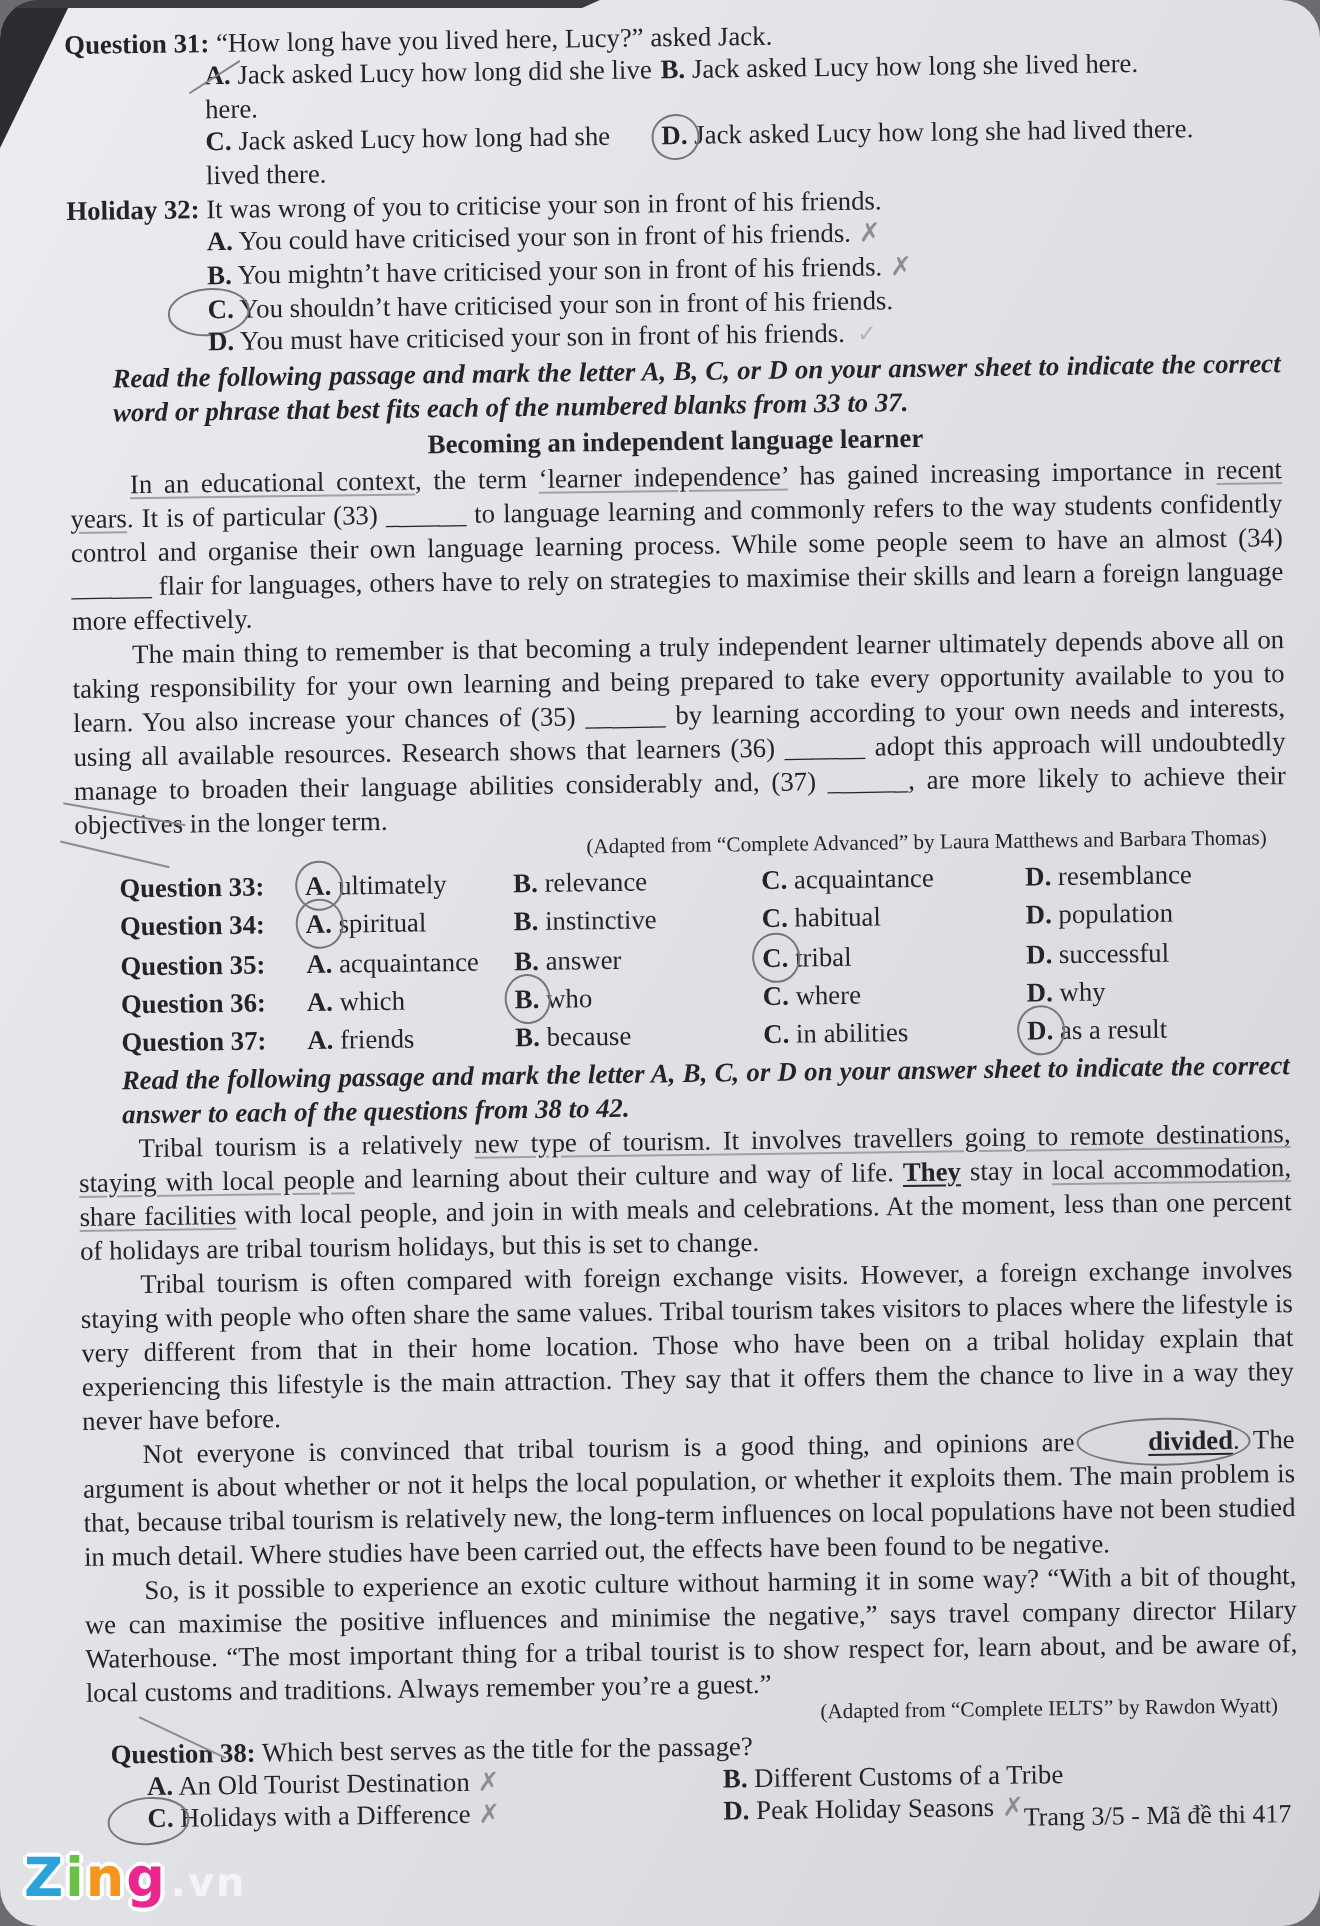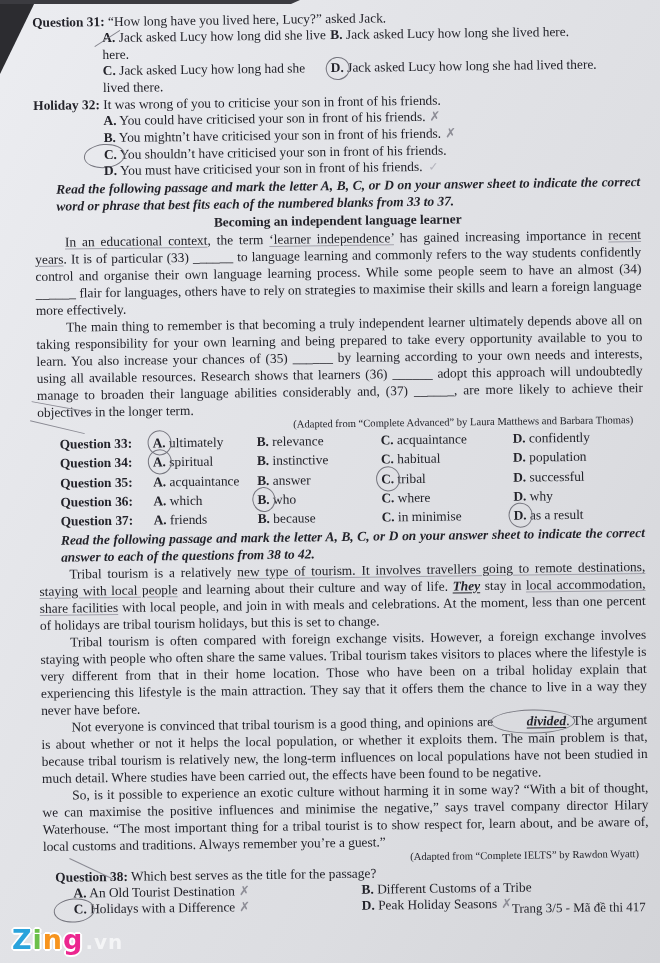--- a/index.html
+++ b/index.html
@@ -1,17 +1,17 @@
 <!DOCTYPE html>
 <html><head>
 <meta charset="utf-8">
 <style>
   html,body{margin:0;padding:0;width:660px;height:963px;overflow:hidden;background:#6b6b70;}
   .photo{position:relative;width:660px;height:963px;overflow:hidden;
-    background:linear-gradient(118deg,#ecedf1 0%,#e3e4e8 35%,#dcdde1 70%,#d3d4d8 100%);}
+    background:linear-gradient(118deg,#ecedf1 0%,#e3e4e8 35%,#dcdde1 70%,#d3d4d8 100%);border-radius:19px;}
   .corner-tl{position:absolute;top:0;left:0;width:36px;height:74px;background:#2c2c30;
     clip-path:polygon(0 0,100% 0,0 100%);}
   .edge-top{position:absolute;top:0;left:0;width:300px;height:4px;background:#3b3b40;
     clip-path:polygon(0 0,100% 0,97% 100%,0 100%);}
   .content{position:absolute;top:14px;left:32px;width:606px;height:940px;
     transform:rotate(-0.75deg);transform-origin:0 0;
     font-family:"Liberation Serif","DejaVu Serif",serif;font-size:13.4px;
     line-height:17px;color:#23232a;}
   .qline{line-height:17px;}
   .qlabel{font-weight:bold;}
@@ -21,21 +21,21 @@
   .cols2-38{display:grid;grid-template-columns:288px auto;margin-left:30px;line-height:16.6px;}
   .instr{font-weight:bold;font-style:italic;margin-left:22px;text-align:justify;line-height:17px;}
   .ptitle{text-align:center;font-weight:bold;line-height:18px;margin-top:1px;}
   .para{text-align:justify;text-indent:30px;line-height:17px;}
   .credit{text-align:right;font-size:10.6px;line-height:14px;margin-right:10px;}
   .qgrid{display:grid;grid-template-columns:93px 104px 124px 132px auto;
     margin-left:22px;line-height:19.4px;}
   .qgrid .qlabel{white-space:nowrap;}
   
   .u-pencil{text-decoration:underline;text-decoration-color:#a0a0aa;text-underline-offset:2px;}
-  .b-word{font-weight:bold;text-decoration:underline;text-underline-offset:2px;font-style:italic;}
+  .b-word{font-weight:bold;text-decoration:underline;text-underline-offset:2px;}
   .circled::after{content:"";position:absolute;left:-5px;right:-6px;top:-3px;bottom:-3px;
     border:1.6px solid #75757e;border-radius:50%;transform:rotate(-7deg);}
   .circled-big::after{content:"";position:absolute;left:-20px;right:-8px;top:-3px;bottom:-4px;
     border:1.6px solid #75757e;border-radius:50%;transform:rotate(-4deg);}
   .circ-word{position:relative;display:inline-block;}
   .circ-word::after{content:"";position:absolute;left:-6px;right:-9px;top:-3px;bottom:-4px;
     border:1.6px solid #75757e;border-radius:50%;}
   .slashed::before{content:"";position:absolute;width:30px;height:0;
     border-top:1.7px solid #83838c;transform:rotate(-32deg);left:-10px;top:8px;}
   .xmark{color:#8d8d96;font-size:13px;margin-left:4px;}
@@ -114,21 +114,21 @@
     <div class="ptitle">Becoming an independent language learner</div>
     <div class="para"><span class="u-pencil">In an educational context</span><span>, the term </span><span class="u-pencil">‘learner independence’</span><span> has gained increasing importance in </span><span class="u-pencil">recent years</span><span>. It is of particular (33) ______ to language learning and commonly refers to the way students confidently control and organise their own language learning process. While some people seem to have an almost (34) ______ flair for languages, others have to rely on strategies to maximise their skills and learn a foreign language more effectively.</span></div>
     <div class="para">The main thing to remember is that becoming a truly independent learner ultimately depends above all on taking responsibility for your own learning and being prepared to take every opportunity available to you to learn. You also increase your chances of (35) ______ by learning according to your own needs and interests, using all available resources. Research shows that learners (36) ______ adopt this approach will undoubtedly manage to broaden their language abilities considerably and, (37) ______, are more likely to achieve their objectives in the longer term.</div>
     <div class="credit">(Adapted from “Complete Advanced” by Laura Matthews and Barbara Thomas)</div>
 
     <div class="qgrid">
       <span class="qlabel">Question 33:</span>
       <span><span class="okey circled">A.</span> <span>ultimately</span></span>
       <span><span class="okey">B.</span> <span>relevance</span></span>
       <span><span class="okey">C.</span> <span>acquaintance</span></span>
-      <span><span class="okey">D.</span> <span>confidently</span></span>
+      <span><span class="okey">D.</span> <span>resemblance</span></span>
     </div>
     <div class="qgrid">
       <span class="qlabel">Question 34:</span>
       <span><span class="okey circled">A.</span> <span>spiritual</span></span>
       <span><span class="okey">B.</span> <span>instinctive</span></span>
       <span><span class="okey">C.</span> <span>habitual</span></span>
       <span><span class="okey">D.</span> <span>population</span></span>
     </div>
     <div class="qgrid">
       <span class="qlabel">Question 35:</span>
@@ -141,21 +141,21 @@
       <span class="qlabel">Question 36:</span>
       <span><span class="okey">A.</span> <span>which</span></span>
       <span><span class="okey circled">B.</span> <span>who</span></span>
       <span><span class="okey">C.</span> <span>where</span></span>
       <span><span class="okey">D.</span> <span>why</span></span>
     </div>
     <div class="qgrid">
       <span class="qlabel">Question 37:</span>
       <span><span class="okey">A.</span> <span>friends</span></span>
       <span><span class="okey">B.</span> <span>because</span></span>
-      <span><span class="okey">C.</span> <span>in minimise</span></span>
+      <span><span class="okey">C.</span> <span>in abilities</span></span>
       <span><span class="okey circled">D.</span> <span>as a result</span></span>
     </div>
 
     <div class="instr">Read the following passage and mark the letter A, B, C, or D on your answer sheet to indicate the correct answer to each of the questions from 38 to 42.</div>
 
     <div class="para"><span>Tribal tourism is a relatively </span><span class="u-pencil">new type of tourism. It involves travellers going to remote destinations, staying with local people</span><span> and learning about their culture and way of life. </span><span class="b-word">They</span><span> stay in </span><span class="u-pencil">local accommodation, share facilities</span><span> with local people, and join in with meals and celebrations. At the moment, less than one percent of holidays are tribal tourism holidays, but this is set to change.</span></div>
     <div class="para">Tribal tourism is often compared with foreign exchange visits. However, a foreign exchange involves staying with people who often share the same values. Tribal tourism takes visitors to places where the lifestyle is very different from that in their home location. Those who have been on a tribal holiday explain that experiencing this lifestyle is the main attraction. They say that it offers them the chance to live in a way they never have before.</div>
     <div class="para"><span>Not everyone is convinced that tribal tourism is a good thing, and opinions are </span><span class="b-word circ-word">divided</span><span>. The argument is about whether or not it helps the local population, or whether it exploits them. The main problem is that, because tribal tourism is relatively new, the long-term influences on local populations have not been studied in much detail. Where studies have been carried out, the effects have been found to be negative.</span></div>
     <div class="para">So, is it possible to experience an exotic culture without harming it in some way? “With a bit of thought, we can maximise the positive influences and minimise the negative,” says travel company director Hilary Waterhouse. “The most important thing for a tribal tourist is to show respect for, learn about, and be aware of, local customs and traditions. Always remember you’re a guest.”</div>
     <div class="credit">(Adapted from “Complete IELTS” by Rawdon Wyatt)</div>

